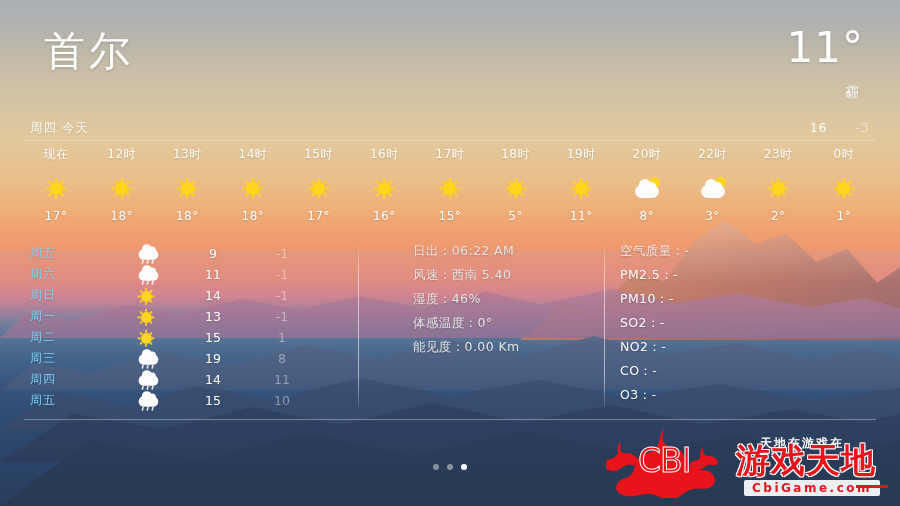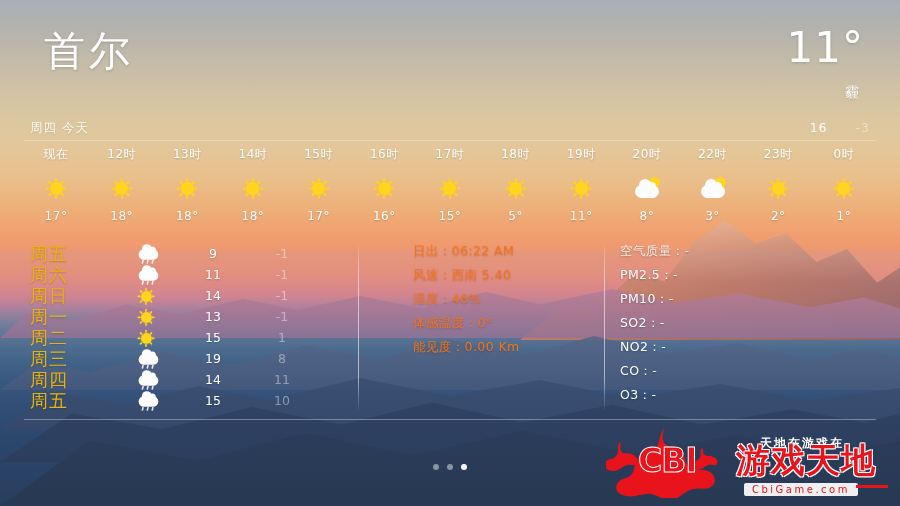--- a/index.html
+++ b/index.html
@@ -193,21 +193,21 @@
     position:absolute; width:1.6px; height:5px; border-radius:1px;
     background:rgba(255,255,255,.85); transform:rotate(14deg);
   }
 
   
   .daily { position:absolute; left:30px; top:243px; width:300px; }
   .day-row {
     display:flex; align-items:center; height:21px;
   }
   .day-row .d-name {
-    width:88px; font-size:18px; color:#eab308; letter-spacing:1px;
+    width:88px; font-size:12px; color:#7dd3fc; letter-spacing:1px;
     text-shadow:0 1px 2px rgba(0,0,0,.2);
   }
   .day-row .d-icon { width:56px; display:flex; justify-content:center; }
   .day-row .d-hi {
     width:78px; text-align:center; font-size:12.5px; color:#ffffff;
     text-shadow:0 1px 2px rgba(0,0,0,.2);
   }
   .day-row .d-lo {
     width:60px; text-align:center; font-size:12.5px;
     color:rgba(255,255,255,.42);
@@ -224,21 +224,21 @@
     position:absolute; top:244px; width:1px; height:166px;
     background:linear-gradient(180deg,rgba(255,255,255,.05),
       rgba(255,255,255,.55) 20%,rgba(255,255,255,.55) 80%,rgba(255,255,255,.05));
   }
   .vdiv.a { left:358px; }
   .vdiv.b { left:604px; }
 
   
   .details { position:absolute; left:413px; top:243px; width:190px; }
   .details .line {
-    font-size:12.5px; color:#f97316; height:24px; letter-spacing:.4px;
+    font-size:12.5px; color:#e5e5e5; height:24px; letter-spacing:.4px;
     text-shadow:0 1px 2px rgba(0,0,0,.22); white-space:nowrap;
   }
 
   
   .air { position:absolute; left:620px; top:243px; width:180px; }
   .air .title {
     font-size:12.5px; color:rgba(255,255,255,.80); height:24px;
     letter-spacing:.4px; text-shadow:0 1px 2px rgba(0,0,0,.25);
   }
   .air .line {
@@ -255,36 +255,36 @@
                 background:rgba(255,255,255,.45); }
   .pager .dot.on { background:#ffffff; }
 
   
   .wm { position:absolute; right:8px; bottom:4px; width:290px; height:80px; }
   .wm .flame {
     position:absolute; left:4px; bottom:4px; width:120px; height:72px;
   }
   .wm .cbi {
     position:absolute; left:36px; bottom:22px;
-    font-size:33px; font-weight:bold; color:#e8131b;
+    font-size:33px; font-weight:normal; color:#e8131b;
     -webkit-text-stroke:1px #ffffff; letter-spacing:-1px;
     font-family:"DejaVu Sans","Liberation Sans",sans-serif;
   }
   .wm .cn {
     position:absolute; left:134px; bottom:18px;
     font-size:34px; font-weight:bold; color:#e8131b; letter-spacing:1px;
     text-shadow:1px 1px 0 #fff,-1px -1px 0 #fff,1px -1px 0 #fff,-1px 1px 0 #fff;
   }
   .wm .tag {
     position:absolute; left:158px; bottom:50px;
     font-size:12px; font-weight:bold; color:#ffffff; letter-spacing:2px;
   }
   .wm .url {
     position:absolute; left:142px; bottom:6px;
-    font-size:10px; font-weight:normal; color:#e8131b; letter-spacing:2.5px;
+    font-size:12px; font-weight:bold; color:#e8131b; letter-spacing:2.5px;
     background:rgba(255,255,255,.92); padding:1px 8px; border-radius:2px;text-align:right;
   }
   .wm .bar {
     position:absolute; right:4px; bottom:14px; width:32px; height:3px;
     background:#e8131b;
   }
 </style>
 </head>
 <body>
 

